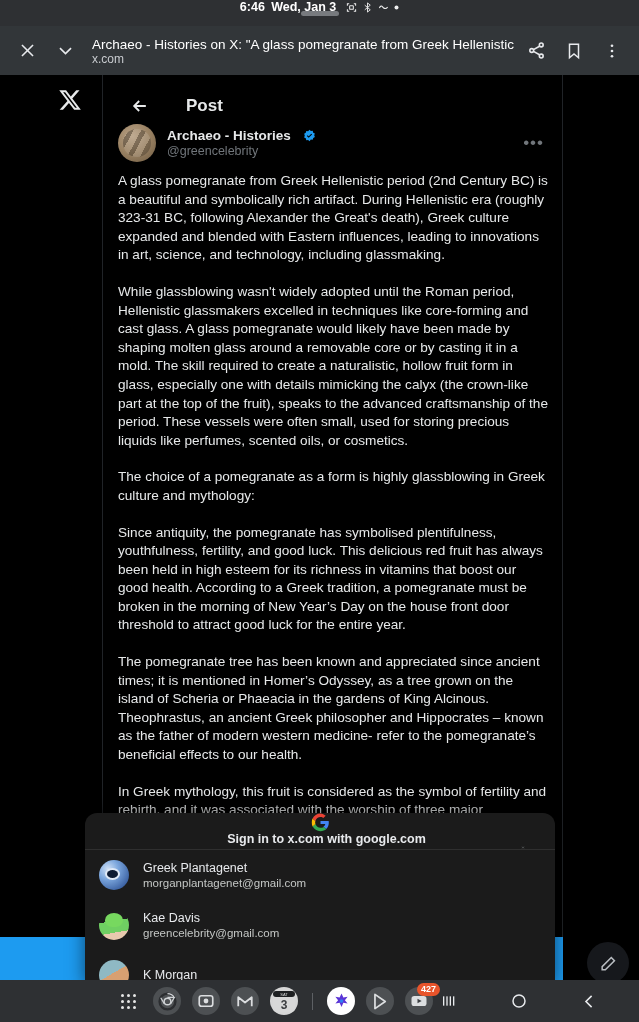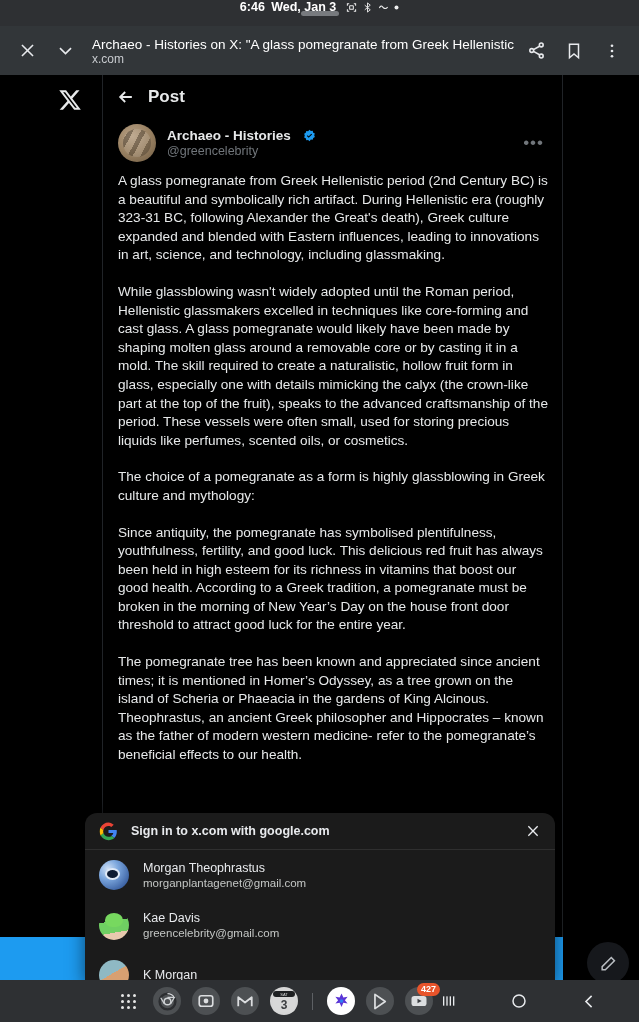--- a/index.html
+++ b/index.html
@@ -81,22 +81,22 @@
   }
   .x-main {
     position: absolute; left: 104px; top: 0; width: 459px; height: 100%;
     border-right: 1px solid #202327;
   }
   .x-right {
     position: absolute; left: 564px; top: 0; width: 75px; height: 100%;
   }
 
   .post-header {
-    display: flex; align-items: center; gap: 12px;
-    height: 39px; padding: 0 12px; margin-top: 2px;
+    display: flex; align-items: flex-end; gap: 36px;
+    height: 39px; padding: 0 26px; margin-top: 2px;
   }
   .back-arrow { width: 20px; height: 20px; color: #e7e9ea; }
   .post-header-title { color: #e7e9ea; font-size: 17px; font-weight: bold; }
 
   .author-row {
     display: flex; align-items: center; padding: 8px 14px 0 14px;
   }
   .avatar {
     width: 38px; height: 38px; border-radius: 50%; flex: none;
     background: radial-gradient(circle at 38% 32%, #b8a186 0%, #9a8263 48%, #6d5a41 100%);
@@ -139,21 +139,21 @@
   
   .gsheet {
     position: absolute; left: 85px; top: 813px; width: 470px; height: 176px;
     background: #1b1b1b;
     border-radius: 12px 12px 0 0;
     overflow: hidden;
     box-shadow: 0 -4px 18px rgba(0,0,0,.55);
   }
   .gsheet-head {
     height: 37px; display: flex; align-items: center;
-    padding: 0 14px; border-bottom: 1px solid #2f2f2f;
+    padding: 0 24px; border-bottom: 1px solid #2f2f2f; flex-direction: column;
   }
   .g-logo { width: 19px; height: 19px; flex: none; }
   .gsheet-title {
     color: #e8eaed; font-size: 12.5px; font-weight: bold; margin-left: 13px;
   }
   .gsheet-close { margin-left: auto; color: #e8eaed; width: 16px; height: 16px; }
   .gacct {
     display: flex; align-items: center; padding: 8px 14px; height: 50px;
   }
   .gacct-av { width: 30px; height: 30px; border-radius: 50%; flex: none; overflow:hidden; position: relative;}
@@ -318,20 +318,21 @@
         </div>
         <div class="more-dots">•••</div>
       </div>
 
       <div class="post-body">
         <p>A glass pomegranate from Greek Hellenistic period (2nd Century BC) is a beautiful and symbolically rich artifact. During Hellenistic era (roughly 323-31 BC, following Alexander the Great's death), Greek culture expanded and blended with Eastern influences, leading to innovations in art, science, and technology, including glassmaking.</p>
         <p>While glassblowing wasn't widely adopted until the Roman period, Hellenistic glassmakers excelled in techniques like core-forming and cast glass. A glass pomegranate would likely have been made by shaping molten glass around a removable core or by casting it in a mold. The skill required to create a naturalistic, hollow fruit form in glass, especially one with details mimicking the calyx (the crown-like part at the top of the fruit), speaks to the advanced craftsmanship of the period. These vessels were often small, used for storing precious liquids like perfumes, scented oils, or cosmetics.</p>
         <p>The choice of a pomegranate as a form is highly glassblowing in Greek culture and mythology:</p>
         <p>Since antiquity, the pomegranate has symbolised plentifulness, youthfulness, fertility, and good luck. This delicious red fruit has always been held in high esteem for its richness in vitamins that boost our good health. According to a Greek tradition, a pomegranate must be broken in the morning of New Year’s Day on the house front door threshold to attract good luck for the entire year.</p>
         <p>The pomegranate tree has been known and appreciated since ancient times; it is mentioned in Homer’s Odyssey, as a tree grown on the island of Scheria or Phaeacia in the gardens of King Alcinous. Theophrastus, an ancient Greek philosopher and Hippocrates – known as the father of modern western medicine- refer to the pomegranate’s beneficial effects to our health.</p>
+        <p>In Greek mythology, this fruit is considered as the symbol of fertility and rebirth, and it was associated with the worship of three major</p>
       </div>
     </div>
 
     <div class="x-right"></div>
 
     <div class="blue-strip"></div>
     <div class="compose-fab">
       <svg viewBox="0 0 24 24" fill="none" stroke="currentColor" stroke-width="1.9">
         <path d="M15.5 4.5l4 4L8 20H4v-4z"></path>
       </svg>
@@ -348,21 +349,21 @@
       </svg>
       <span class="gsheet-title">Sign in to x.com with google.com</span>
       <svg class="gsheet-close" viewBox="0 0 24 24" stroke="currentColor" stroke-width="2" fill="none">
           <path d="M5 5l14 14M19 5L5 19"></path>
         </svg>
     </div>
 
     <div class="gacct">
       <div class="gacct-av av-morgan"></div>
       <div class="gacct-txt">
-        <div class="gacct-name">Morgan Theophrastus</div>
+        <div class="gacct-name">Greek Plantagenet</div>
         <div class="gacct-mail">morganplantagenet@gmail.com</div>
       </div>
     </div>
 
     <div class="gacct">
       <div class="gacct-av av-kae"></div>
       <div class="gacct-txt">
         <div class="gacct-name">Kae Davis</div>
         <div class="gacct-mail">greencelebrity@gmail.com</div>
       </div>

